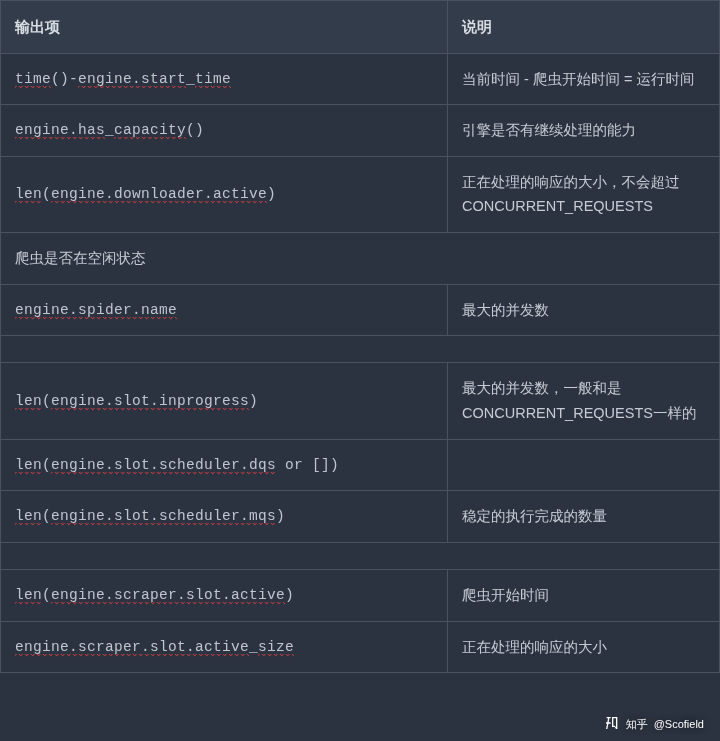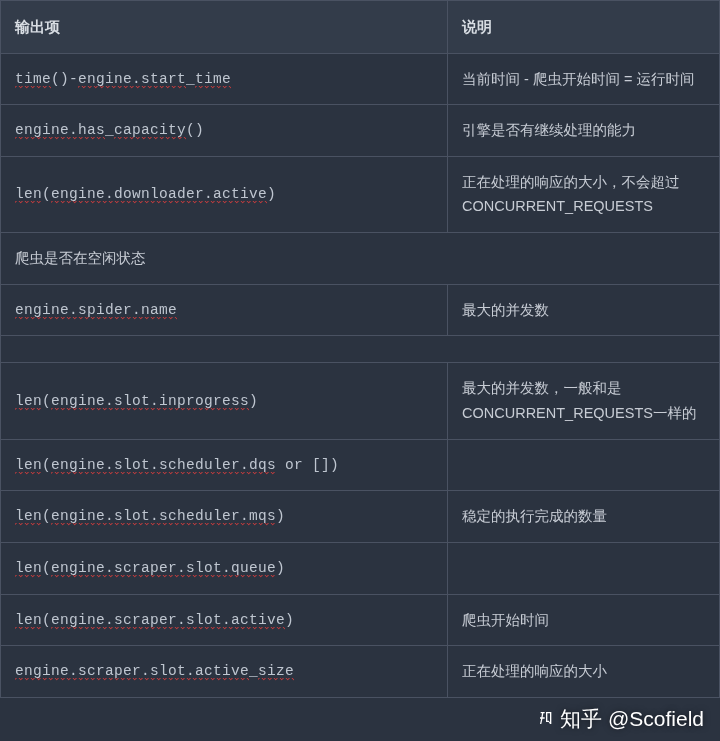--- a/index.html
+++ b/index.html
@@ -59,21 +59,21 @@
     background-size: 6px 3px;
     background-repeat: repeat-x;
     background-position: 0 100%;
     padding-bottom: 2px;
   }
   .watermark {
     position: absolute;
     right: 16px;
     bottom: 8px;
     color: #ffffff;
-    font-size: 21px;
+    font-size: 11px;
     display: flex;
     align-items: center;
     gap: 6px;
     text-shadow: 0 0 6px rgba(0,0,0,0.6);
   }
   .watermark svg { width: 16px; height: 16px; }
 </style>
 </head>
 <body>
 
@@ -124,23 +124,20 @@
       </div>
       <div class="cell col1"></div>
     </div>
     <div class="row">
       <div class="cell col0">
         <span class="mono"><span class="squiggle">len</span><span>(</span><span class="squiggle">engine.slot.scheduler.mqs</span><span>)</span></span>
       </div>
       <div class="cell col1">稳定的执行完成的数量</div>
     </div>
     <div class="row">
-      <div class="cell col0">
-        <span class="mono"><span class="squiggle">len</span><span>(</span><span class="squiggle">engine.scraper.slot.queue</span><span>)</span></span>
-      </div>
       <div class="cell col1"></div>
     </div>
     <div class="row">
       <div class="cell col0">
         <span class="mono"><span class="squiggle">len</span><span>(</span><span class="squiggle">engine.scraper.slot.active</span><span>)</span></span>
       </div>
       <div class="cell col1">爬虫开始时间</div>
     </div>
     <div class="row">
       <div class="cell col0">

